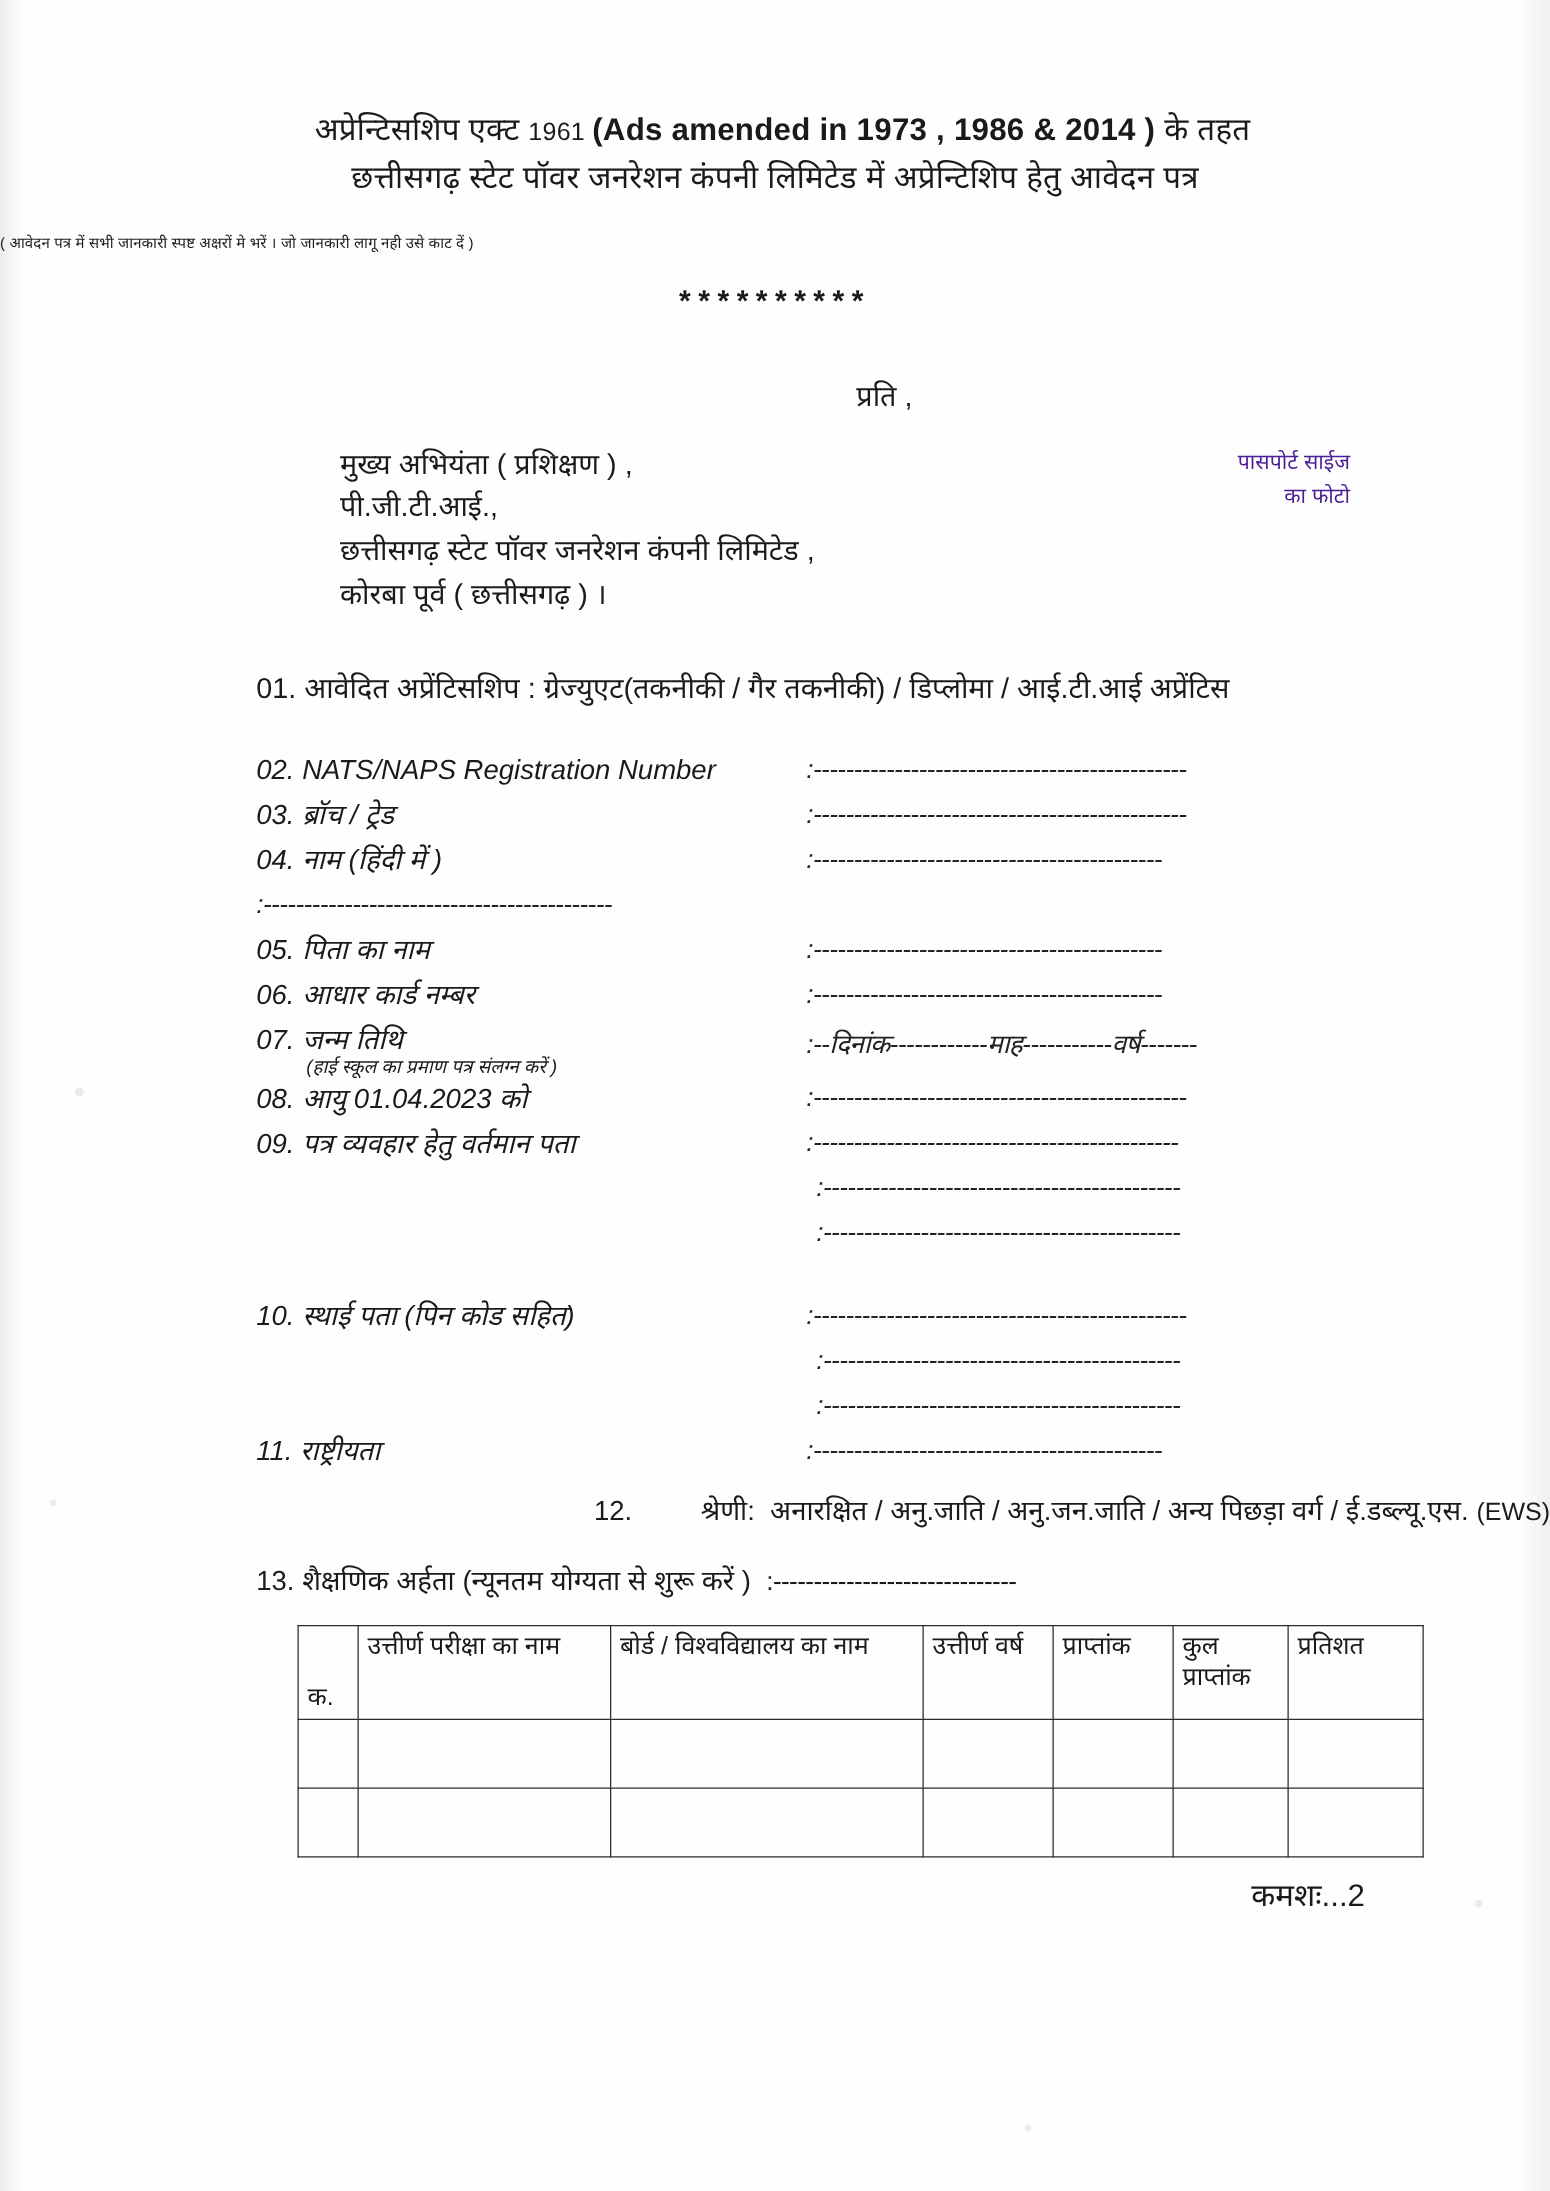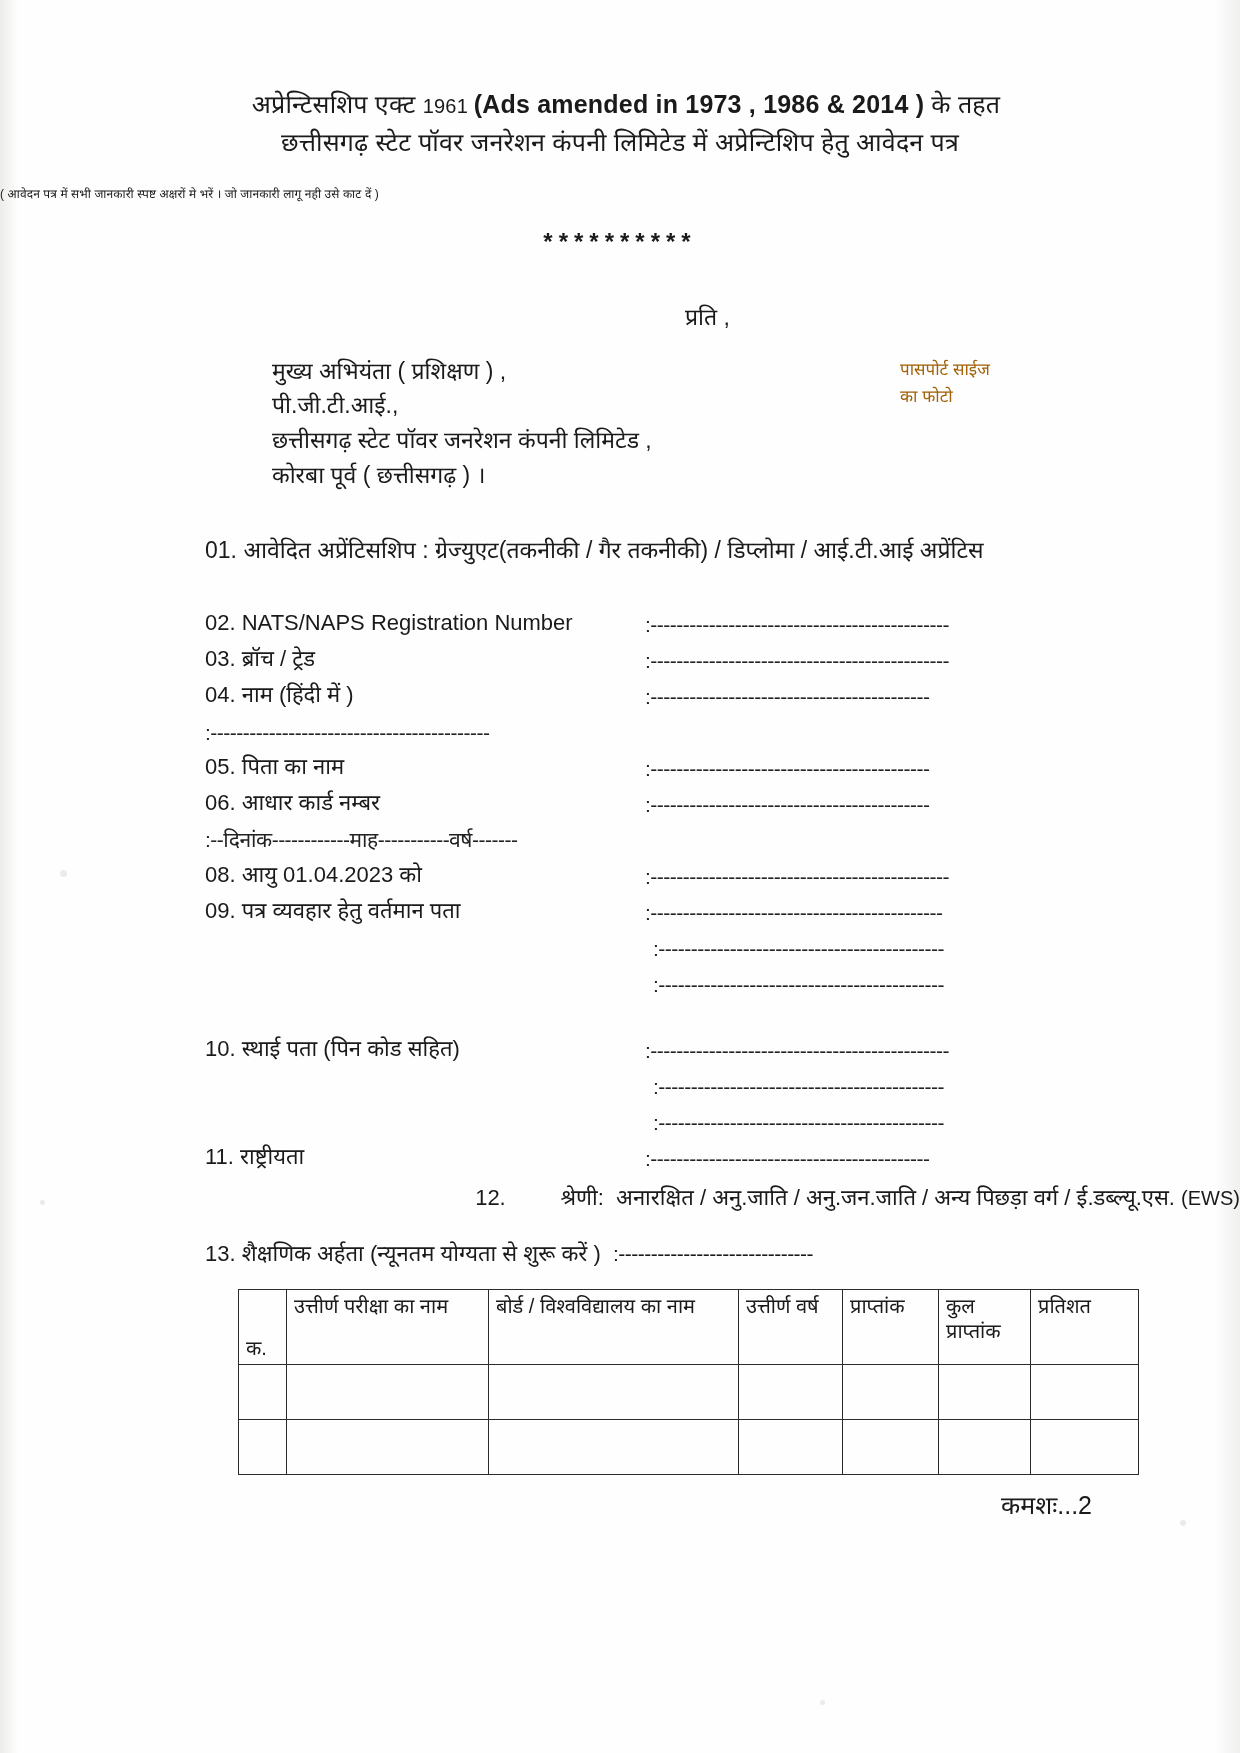--- a/index.html
+++ b/index.html
@@ -89,45 +89,46 @@
   .addr {
     margin-left: 272px;
     font-size: 23px;
     line-height: 1.52;
   }
   .photo-note {
     position: absolute;
     right: 160px;
     top: 2px;
     width: 180px;
-    text-align: left;
+    text-align: right;
     font-size: 17px;
     line-height: 1.6;
-    color: #a16207;
+    color: #4c1d95;
   }
 
   
   .item01 {
     margin-top: 40px;
     margin-left: 205px;
     font-size: 23px;
     white-space: nowrap;
   }
 
   
   .rows {
     margin-top: 36px;
     margin-left: 205px;
     width: 880px;
   }
   .row {
     display: flex;
-    align-items: flex-end;
+    align-items: flex-start;
     font-size: 22px;
     min-height: 36px;
+    font-style: italic;
   }
   .row .label {
     width: 440px;
     flex: 0 0 440px;
     line-height: 1.32;
   }
   .row .label.eng {
     font-size: 22px;
     letter-spacing: 0;
   }
@@ -317,20 +318,25 @@
 
       <div class="row">
         <div class="label">
           <span>06.</span>
           <span>आधार कार्ड नम्बर</span>
         </div>
         <div class="fill">:-------------------------------------------</div>
       </div>
 
       <div class="row">
+        <div class="label">
+          <span>07.</span>
+          <span>जन्म तिथि</span>
+          <div class="sub">(हाई स्कूल का प्रमाण पत्र संलग्न करें )</div>
+        </div>
         <div class="fill">:--दिनांक------------माह-----------वर्ष-------</div>
       </div>
 
       <div class="row">
         <div class="label">
           <span>08.</span>
           <span>आयु 01.04.2023 को</span>
         </div>
         <div class="fill">:----------------------------------------------</div>
       </div>

